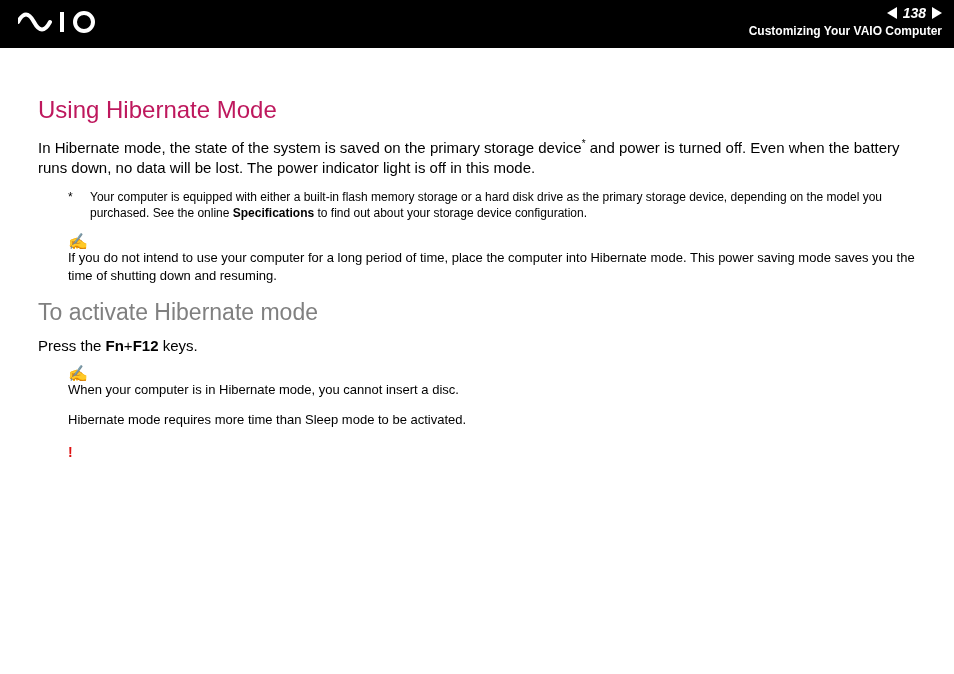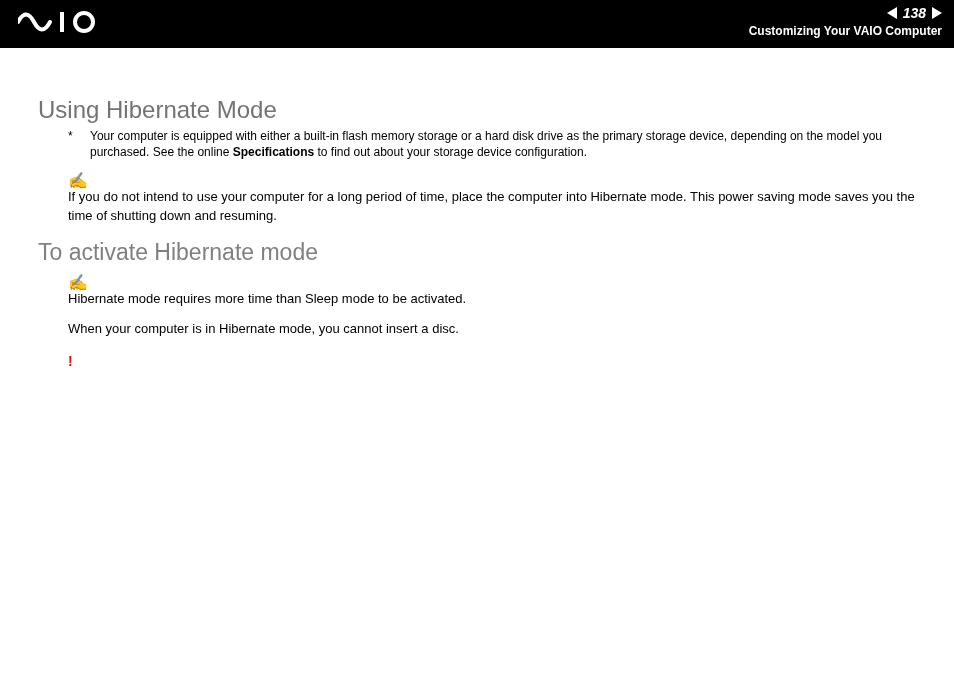--- a/index.html
+++ b/index.html
@@ -62,24 +62,24 @@
   }
   .nav-subtitle {
     font-weight: bold;
     font-size: 12px;
     line-height: 18px;
   }
   .content {
     padding: 20px 38px 0 38px;
   }
   h1.section-title {
-    color: #737373;
+    color: #be185d;
     font-weight: normal;
     font-size: 24px;
-    margin: 28px 0 4px 0;
+    margin: 28px 0 13px 0;
   }
   p.body {
     font-size: 15px;
     margin: 0 0 10px 0;
     line-height: 1.35;
   }
   .sup {
     font-size: 10px;
     vertical-align: super;
   }
@@ -136,41 +136,47 @@
       <span class="nav-arrow right"></span>
     </div>
     <div class="nav-subtitle">Customizing Your VAIO Computer</div>
   </div>
 </div>
 
 <div class="content">
 
   <h1 class="section-title">Using Hibernate Mode</h1>
 
+  <p class="body">
+    <span>In Hibernate mode, the state of the system is saved on the primary storage device</span><span class="sup">*</span><span> and power is turned off. Even when the battery runs down, no data will be lost. The power indicator light is off in this mode.</span>
+  </p>
 
   <div class="footnote-row">
     <div class="footnote-marker">*</div>
     <div>
       <span>Your computer is equipped with either a built-in flash memory storage or a hard disk drive as the primary storage device, depending on the model you purchased. See the online </span><b>Specifications</b><span> to find out about your storage device configuration.</span>
     </div>
   </div>
 
   <div class="note-block">
     <div class="note-icon">✍</div>
     <div>If you do not intend to use your computer for a long period of time, place the computer into Hibernate mode. This power saving mode saves you the time of shutting down and resuming.</div>
   </div>
 
   <h2 class="subhead">To activate Hibernate mode</h2>
 
+  <p class="body">
+    <span>Press the </span><b>Fn</b><span>+</span><b>F12</b><span> keys.</span>
+  </p>
 
 
 
   <div class="note-block">
     <div class="note-icon">✍</div>
+    <p>When your computer is in Hibernate mode, you cannot insert a disc.</p>
     <p>Hibernate mode requires more time than Sleep mode to be activated.</p>
-    <p>When your computer is in Hibernate mode, you cannot insert a disc.</p>
   </div>
 
   <div class="note-block">
     <div class="warn-icon">!</div>
   </div>
 
 </div>
 
 </body></html>

